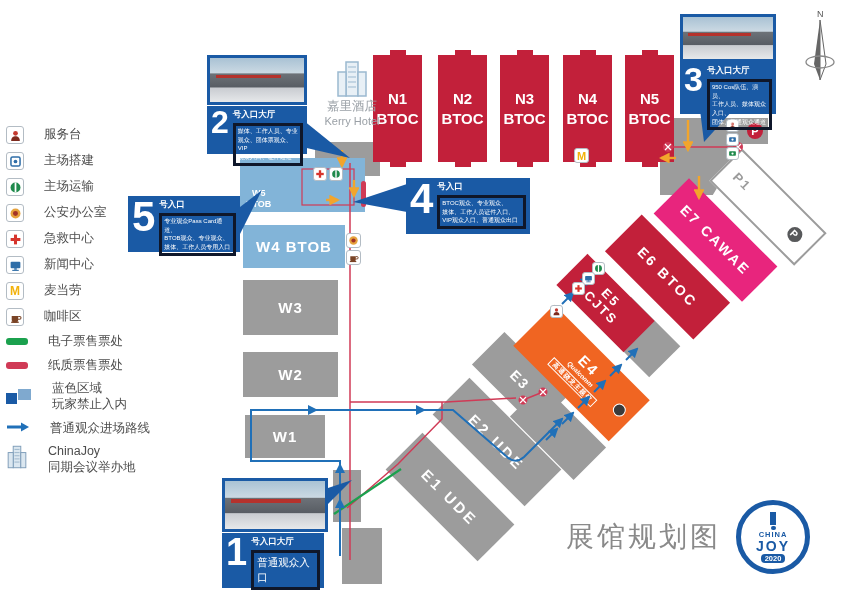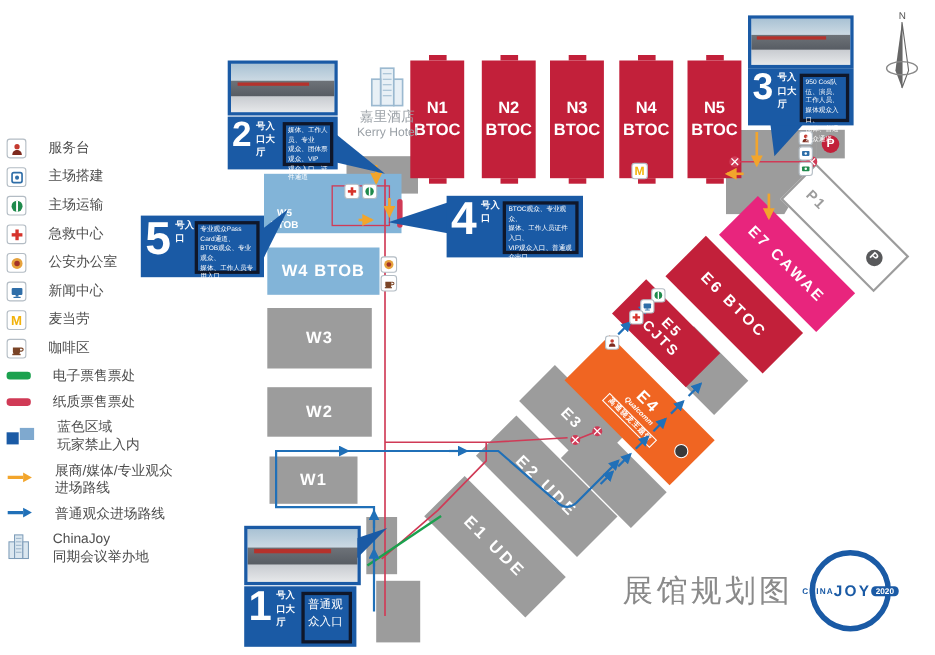--- a/index.html
+++ b/index.html
@@ -22,35 +22,35 @@
   .lg-row{display:flex;align-items:center;gap:20px;color:#4d4d4d;font-size:12.5px;line-height:1.25;}
   .pre{white-space:pre-line;}
   .ic{border:1px solid #b3bcc4;background:#fff;border-radius:3px;box-sizing:border-box;
       display:flex;align-items:center;justify-content:center;flex:none;}
   .ic16{width:18px;height:18px;}
   .bar{width:22px;height:7px;border-radius:3px;flex:none;}
   
   .callout{position:absolute;background:var(--callout-blue,#1a5aa5);color:#fff;display:flex;
            padding:3px 4px;box-sizing:border-box;}
   .co-num{font-weight:bold;line-height:0.85;flex:none;}
-  .co-body{margin-left:4px;display:flex;flex-direction:row;min-width:0;flex:1;}
+  .co-body{margin-left:4px;display:flex;flex-direction:column;min-width:0;flex:1;}
   .co-title{font-weight:bold;font-size:8.5px;}
   .co-desc{border:3px solid #0f172a;font-size:6px;line-height:1.45;padding:1px 2px;margin-top:2px;}
   .photo{position:absolute;border:3px solid var(--callout-blue,#1a5aa5);box-sizing:border-box;
          background:linear-gradient(180deg,#a9c2d4 0%,#cbd9e3 34%,#6d7278 36%,#585d64 66%,#c9ccd1 68%,#e6e8ea 100%);}
   .ph-banner{position:absolute;left:6%;top:38%;width:70%;height:7%;background:#b5322c;}
   
   .w-label{font-size:15px;letter-spacing:1px;}
   .routes{position:absolute;left:0;top:0;pointer-events:none;}
   .p1-hall{background:#fff;border:2px solid var(--hall-gray,#9c9c9c);color:var(--hall-gray,#9c9c9c);
            justify-content:space-between;padding:0 12px;box-sizing:border-box;}
   .p-circle{width:15px;height:15px;border-radius:50%;background:#58595b;color:#fff;font-size:10px;
             font-weight:bold;display:flex;align-items:center;justify-content:center;}
   .logo-ring{position:absolute;width:74px;height:74px;border:5px solid var(--logo-blue,#1a5aa5);
-             border-radius:50%;display:flex;align-items:center;
+             border-radius:50%;display:flex;flex-direction:column;align-items:center;
              justify-content:center;color:var(--logo-blue,#1a5aa5);box-sizing:border-box;}
   .kerry{position:absolute;display:flex;flex-direction:column;align-items:center;color:#9aa0a6;}
 </style>
 </head>
 <body>
 
 <div class="stage">
 
   <div class="block" style="left:315px;top:142px;width:65px;height:34px;"></div>
   <div class="block" style="left:333px;top:470px;width:28px;height:52px;"></div>
@@ -309,34 +309,34 @@
           <svg width="13" height="13" viewBox="0 0 12 12">
             <circle cx="6" cy="6" r="4.6" fill="#1f8a4c"></circle>
             <rect x="5.2" y="1.4" width="1.6" height="9.2" fill="#fff"></rect>
           </svg>
         </span>
       <span>主场运输</span>
     </div>
     <div class="lg-row">
       <span class="ic ic16">
           <svg width="13" height="13" viewBox="0 0 12 12">
+            <circle cx="6" cy="6" r="4.6" fill="#e6a23c"></circle>
+            <circle cx="6" cy="6" r="2.3" fill="#a33327"></circle>
+          </svg>
+        </span>
+      <span>公安办公室</span>
+    </div>
+    <div class="lg-row">
+      <span class="ic ic16">
+          <svg width="13" height="13" viewBox="0 0 12 12">
             <rect x="4.6" y="1.5" width="2.8" height="9" fill="#d6342c"></rect>
             <rect x="1.5" y="4.6" width="9" height="2.8" fill="#d6342c"></rect>
           </svg>
         </span>
       <span>急救中心</span>
-    </div>
-    <div class="lg-row">
-      <span class="ic ic16">
-          <svg width="13" height="13" viewBox="0 0 12 12">
-            <circle cx="6" cy="6" r="4.6" fill="#e6a23c"></circle>
-            <circle cx="6" cy="6" r="2.3" fill="#a33327"></circle>
-          </svg>
-        </span>
-      <span>公安办公室</span>
     </div>
     <div class="lg-row">
       <span class="ic ic16">
           <svg width="13" height="13" viewBox="0 0 12 12">
             <rect x="1.5" y="2.5" width="9" height="6" rx="1" fill="#2f6ea8"></rect>
             <rect x="4.8" y="8.5" width="2.4" height="1.4" fill="#2f6ea8"></rect>
             <rect x="3" y="10" width="6" height="1" fill="#2f6ea8"></rect>
           </svg>
         </span>
       <span>新闻中心</span>
@@ -363,28 +363,20 @@
       <span class="bar" style="background:var(--route-red,#d03a56);"></span>
       <span>纸质票售票处</span>
     </div>
     <div class="lg-row">
       <span style="position:relative;width:26px;height:15px;flex:none;display:block;">
         <span style="position:absolute;left:0;bottom:0;width:11px;height:11px;background:var(--callout-blue,#1a5aa5);display:block;"></span>
         <span style="position:absolute;left:12px;top:0;width:13px;height:11px;background:#7fa9cf;display:block;"></span>
       </span>
       <span class="pre">蓝色区域
 玩家禁止入内</span>
-    </div>
-    <div class="lg-row">
-      <span style="flex:none;"><svg width="24" height="10" viewBox="0 0 24 10">
-            <line x1="1" y1="5" x2="15" y2="5" style="stroke:var(--route-orange,#f2a52c)" stroke-width="3"></line>
-            <path d="M15 0.5 L23 5 L15 9.5z" style="fill:var(--route-orange,#f2a52c)"></path>
-          </svg></span>
-      <span class="pre">展商/媒体/专业观众
-进场路线</span>
     </div>
     <div class="lg-row">
       <span style="flex:none;"><svg width="24" height="10" viewBox="0 0 24 10">
             <line x1="1" y1="5" x2="15" y2="5" style="stroke:var(--route-blue,#2070b8)" stroke-width="3"></line>
             <path d="M15 0.5 L23 5 L15 9.5z" style="fill:var(--route-blue,#2070b8)"></path>
           </svg></span>
       <span>普通观众进场路线</span>
     </div>
     <div class="lg-row">
       <span style="flex:none;"><svg width="22" height="24" viewBox="0 0 34 38">

